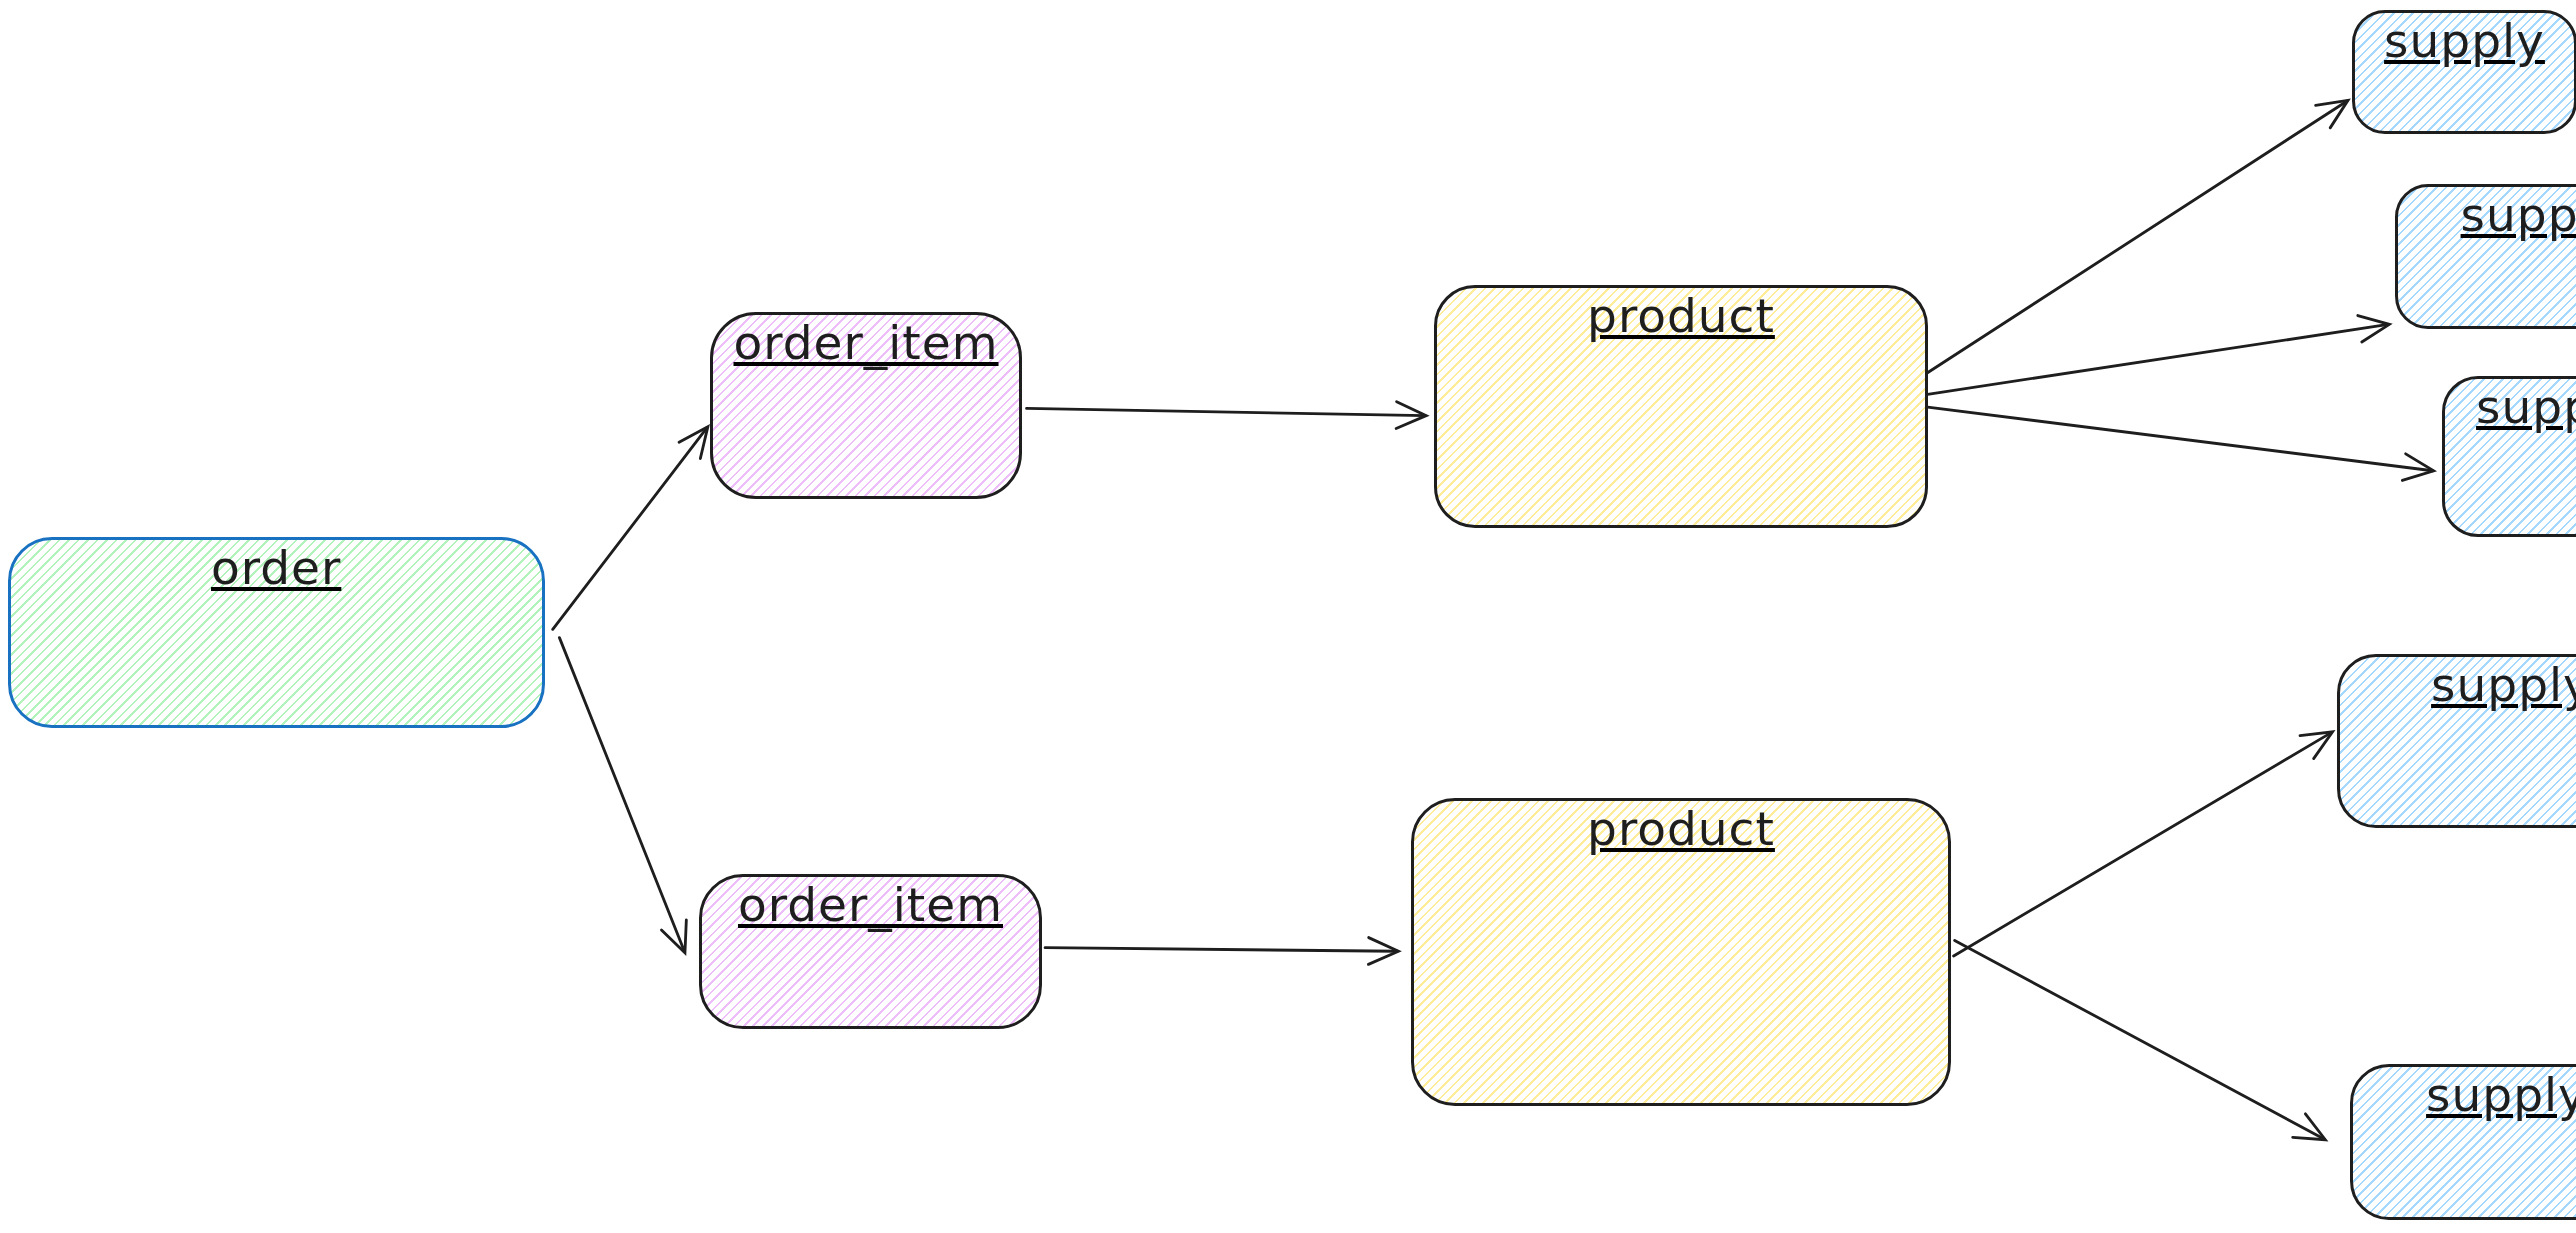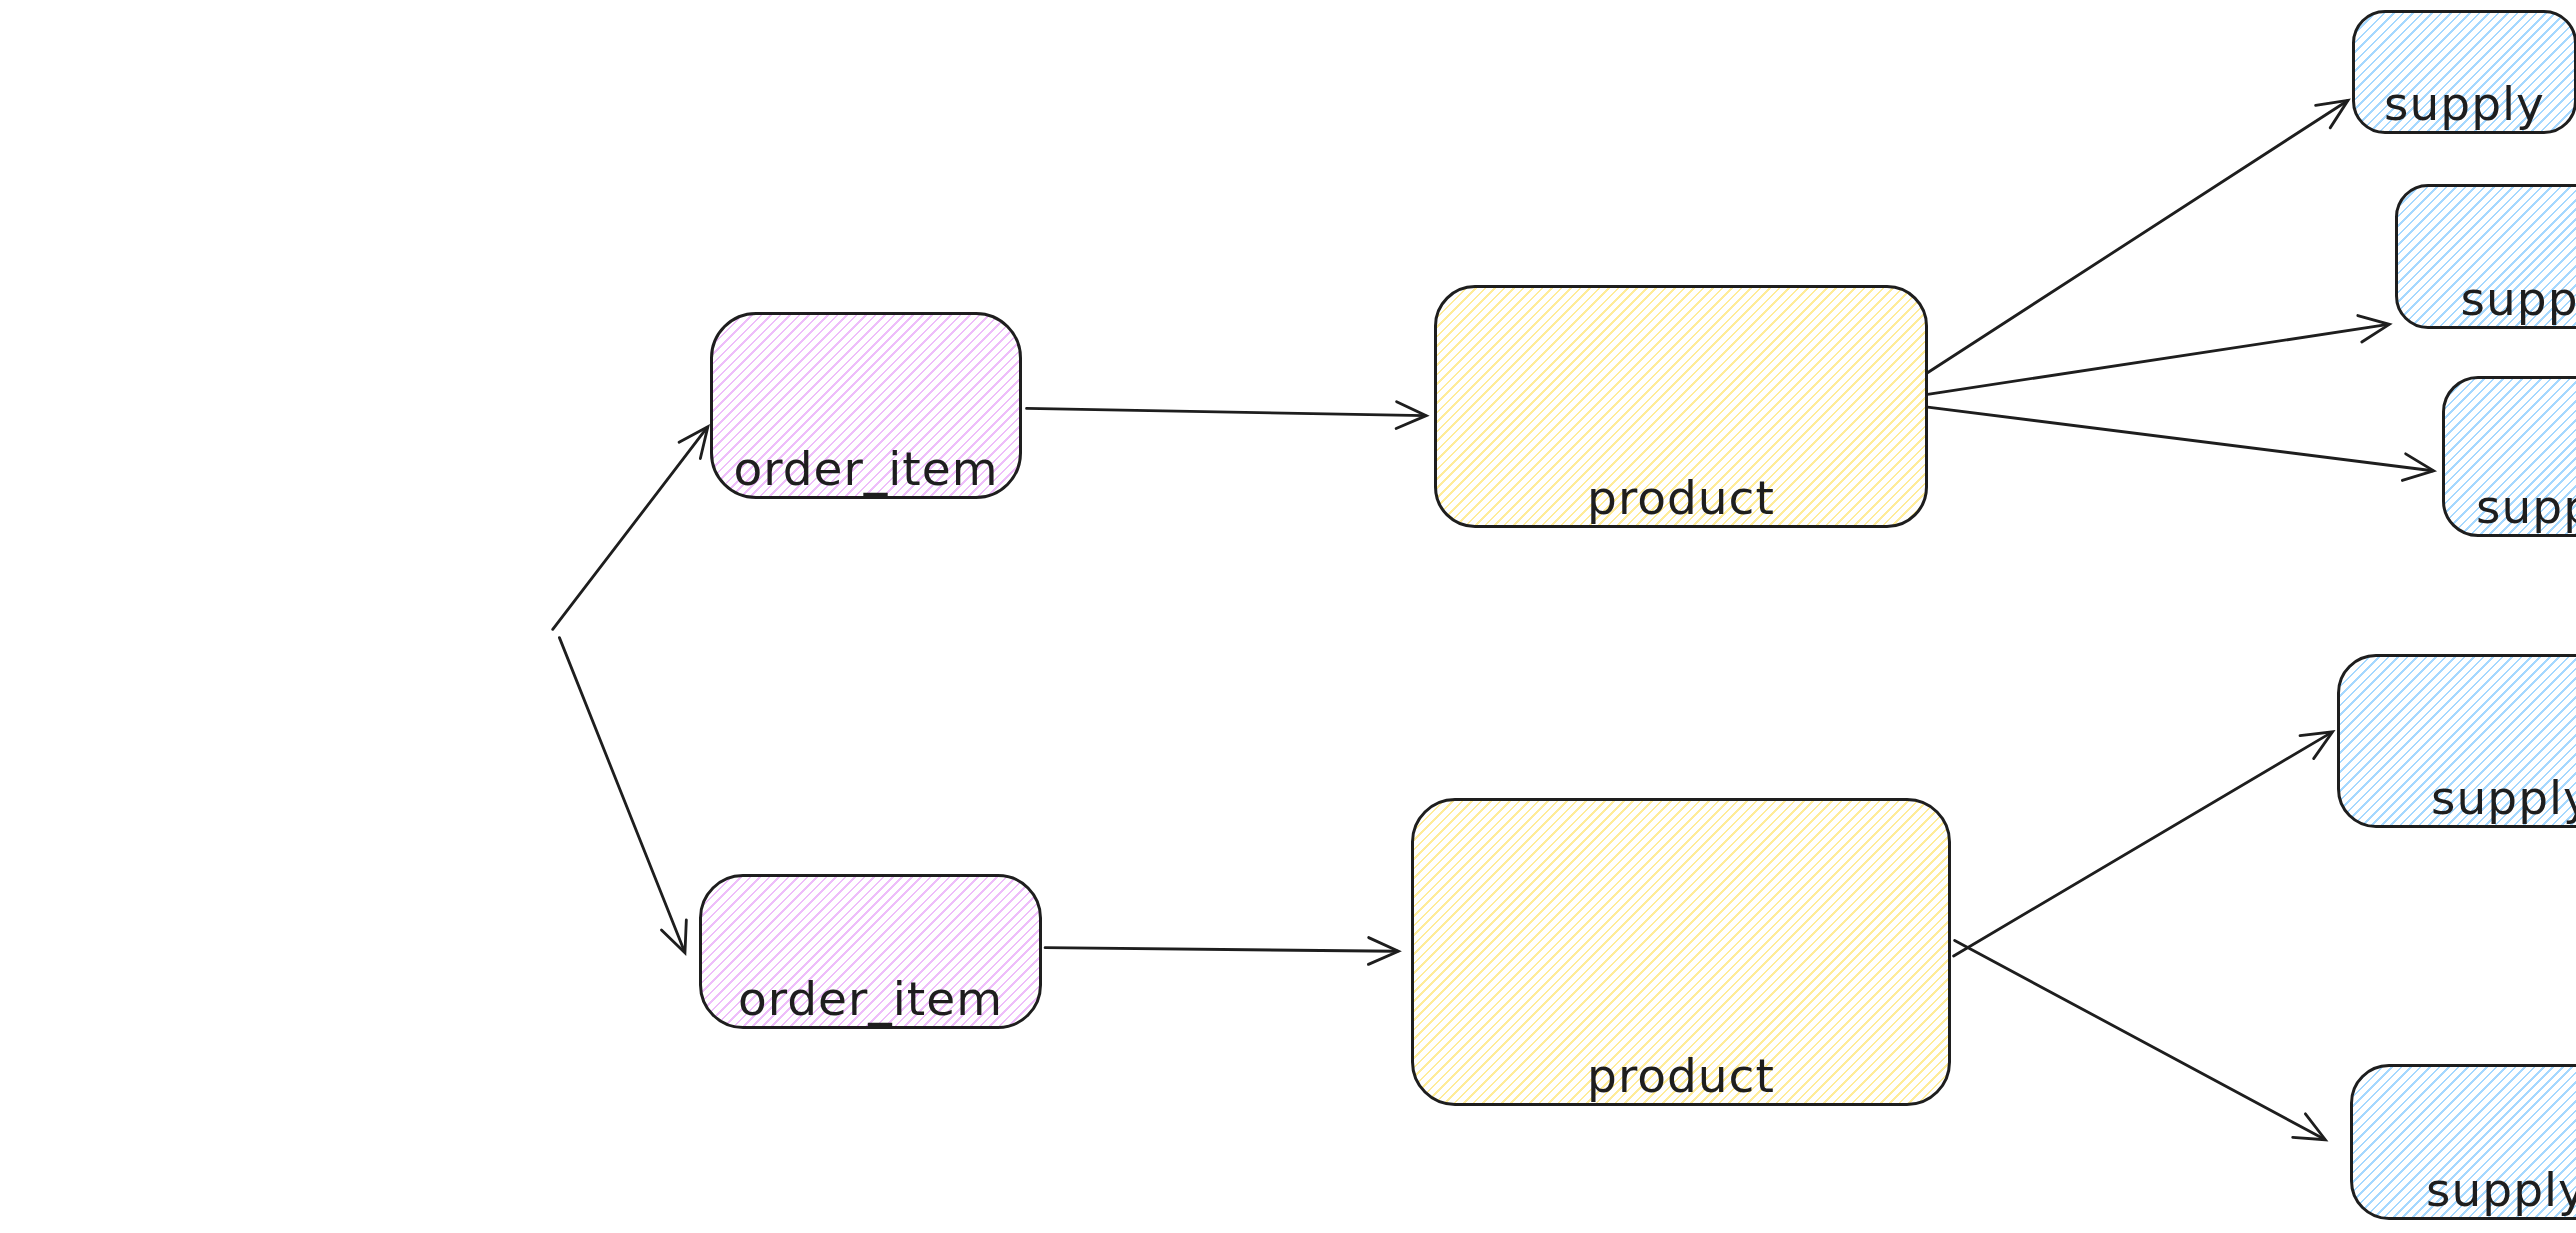--- a/index.html
+++ b/index.html
@@ -13,23 +13,24 @@
     position: relative;
     width: 2700px;
     height: 1233px;
     background: #ffffff;
   }
   .node {
     position: absolute;
     box-sizing: border-box;
     border: 3.6px solid #1e1e1e;
     display: flex;
-    align-items: flex-end;
+    align-items: flex-start;
     justify-content: center;
     background-color: #ffffff;
+    text-decoration: underline;
   }
   
   .hachure {
     background-image: repeating-linear-gradient(
       135deg,
       var(--hc) 0px, var(--hc) 1.8px,
       transparent 1.8px, transparent 6.7px
     );
   }
   .node .label {
@@ -80,20 +81,23 @@
     <line x1="1085" y1="1238" x2="1328" y2="1848" marker-end="url(#ah)"></line>
     <line x1="1992" y1="793" x2="2766" y2="807" marker-end="url(#ah)"></line>
     <line x1="2028" y1="1840" x2="2712" y2="1847" marker-end="url(#ah)"></line>
     <line x1="3730" y1="731" x2="4556" y2="196" marker-end="url(#ah)"></line>
     <line x1="3732" y1="767" x2="4636" y2="630" marker-end="url(#ah)"></line>
     <line x1="3730" y1="789" x2="4722" y2="914" marker-end="url(#ah)"></line>
     <line x1="3792" y1="1856" x2="4526" y2="1422" marker-end="url(#ah)"></line>
     <line x1="3794" y1="1826" x2="4512" y2="2212" marker-end="url(#ah)"></line>
   </svg>
 
+  <div id="n-order" class="node hachure">
+    <span class="label">order</span>
+  </div>
 
   <div id="n-order-item-1" class="node hachure">
     <span class="label">order_item</span>
   </div>
 
   <div id="n-order-item-2" class="node hachure">
     <span class="label">order_item</span>
   </div>
 
   <div id="n-product-1" class="node hachure">

